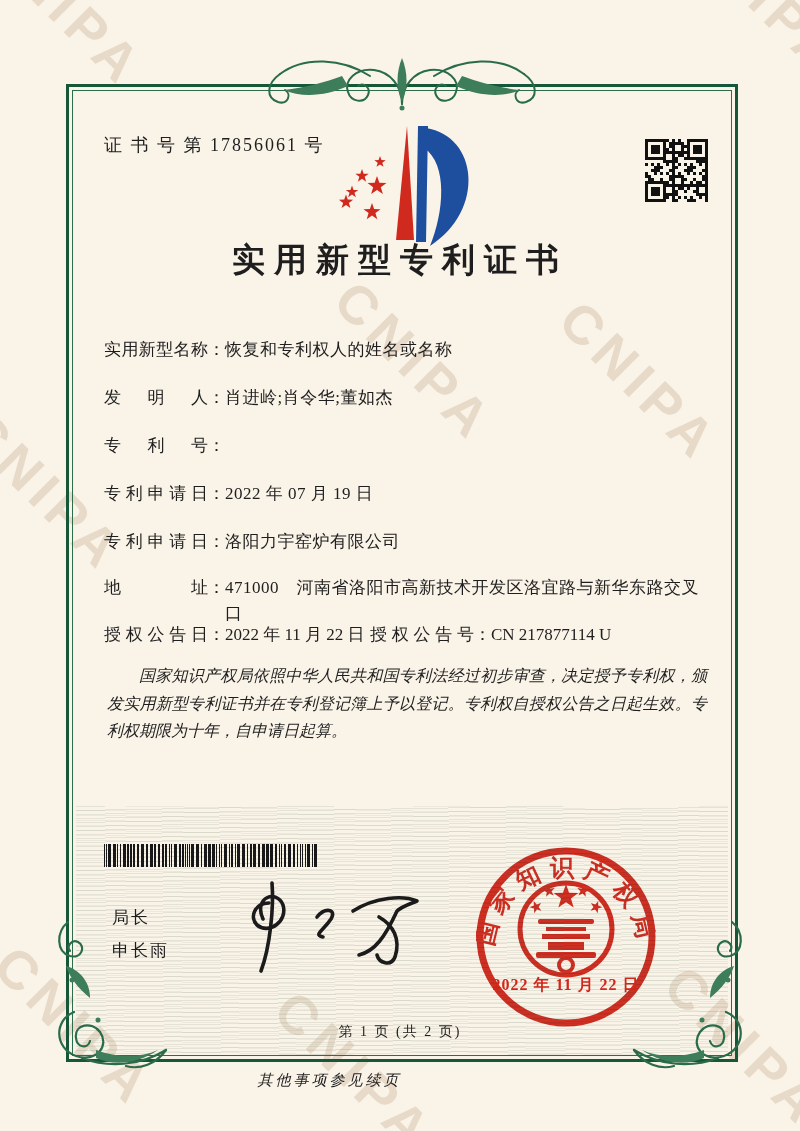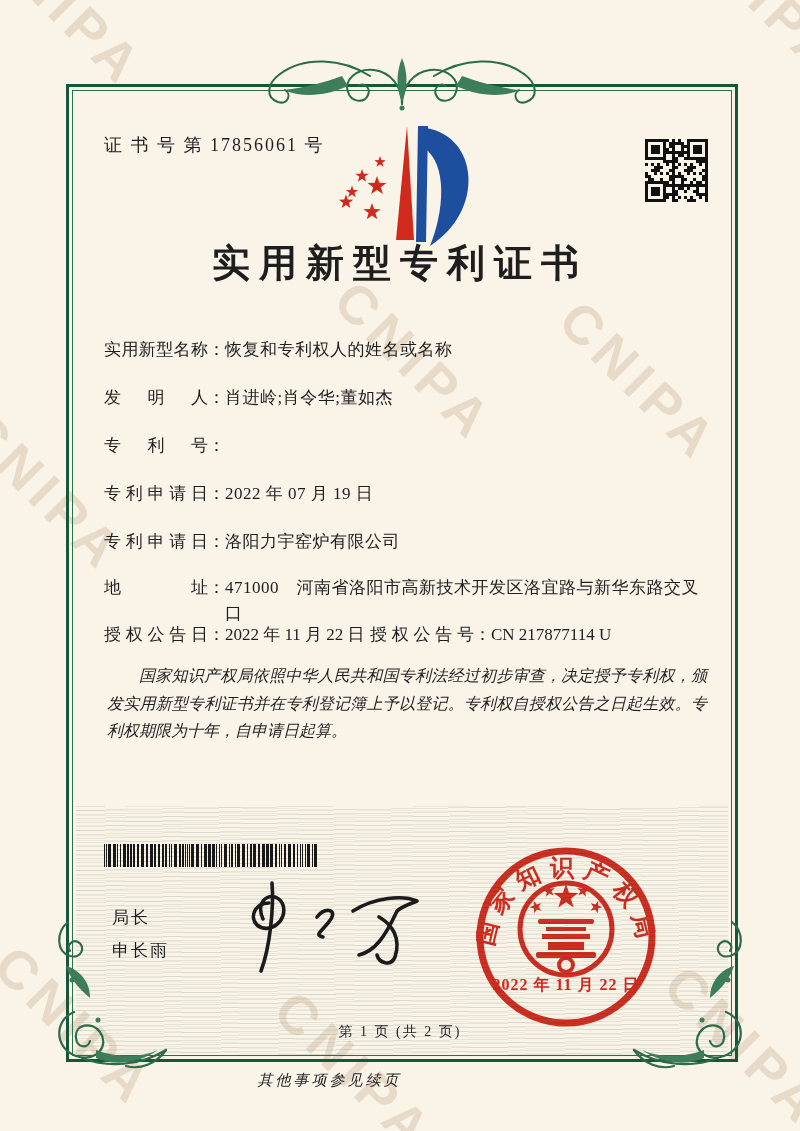--- a/index.html
+++ b/index.html
@@ -26,21 +26,21 @@
     background:
       repeating-linear-gradient(179deg, rgba(140,160,140,0.20) 0 1px, rgba(0,0,0,0) 1px 4px),
       repeating-linear-gradient(181deg, rgba(150,165,145,0.14) 0 1px, rgba(0,0,0,0) 1px 5px);
   }
   .ornament{position:absolute; z-index:3;}
   
   .cert-no{position:absolute; left:104px; top:133px; font-size:18px; letter-spacing:2px; z-index:4;}
   .logo{position:absolute; left:300px; top:118px; width:200px; height:130px; z-index:4;}
   .qr{position:absolute; left:645px; top:139px; width:63px; height:63px; z-index:4;}
   .title{position:absolute; left:0; top:238px; width:800px; text-align:center;
-    font-size:38px; font-weight:700; letter-spacing:9px; z-index:4;}
+    font-size:33px; font-weight:700; letter-spacing:9px; z-index:4;}
   
   .frow{position:absolute; left:104px; width:612px; display:flex; font-size:17px;
     line-height:26px; z-index:4;}
   .jlabel{display:inline-block; width:104px; text-align:justify; text-align-last:justify; flex:none;}
   .colon{flex:none;}
   .fval{flex:1; letter-spacing:0.5px;}
   .grant-pair{display:flex;}
   .grant-pair .pair2{position:absolute; left:266px; display:flex;}
   
   .body-text{position:absolute; left:100px; top:655px; width:614px; z-index:4;

